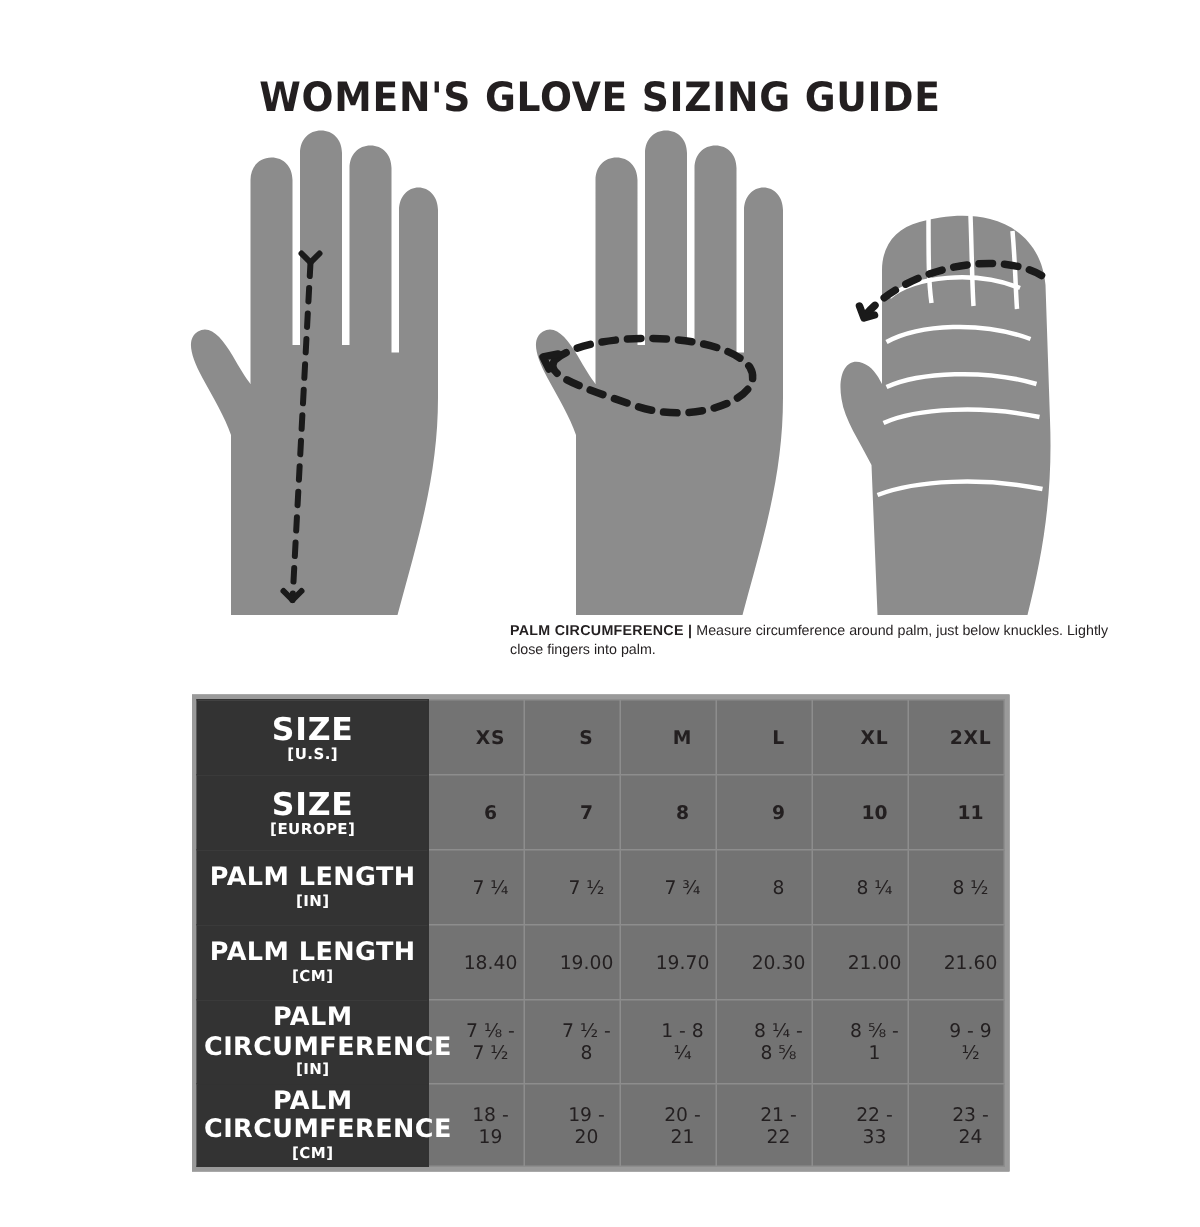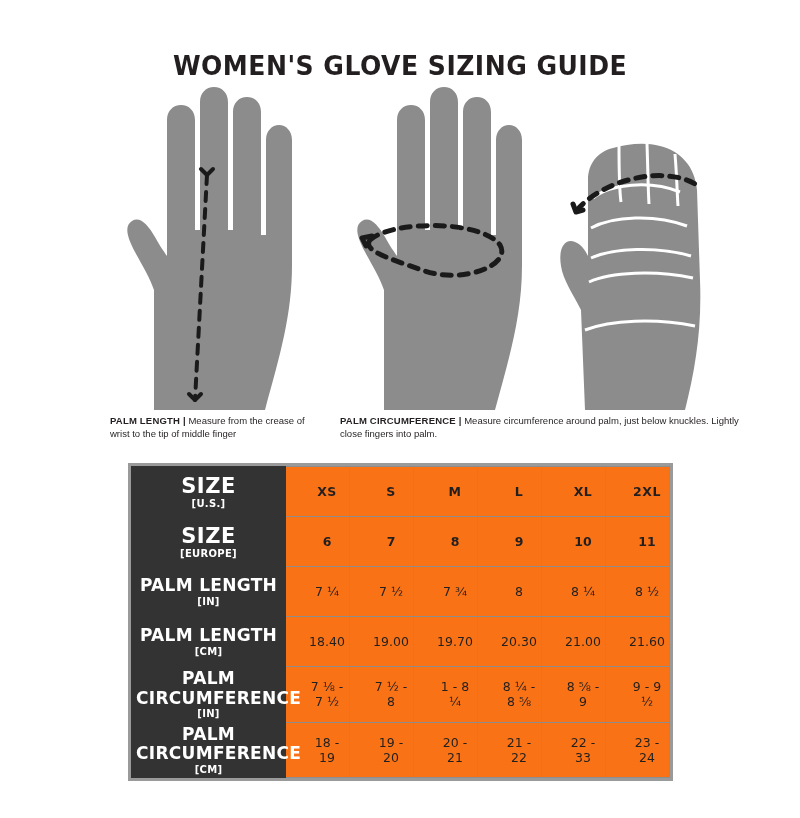--- a/index.html
+++ b/index.html
@@ -76,21 +76,21 @@
   }
 
   
   .table-wrap {
     position: absolute;
     top: 463px;
     left: 128px;
     width: 545px;
     border: 3px solid #9a9a9a;
     box-sizing: border-box;
-    background: #f97316;
+    background: #737373;
   }
   table.size-table {
     border-collapse: collapse;
     width: 100%;
     table-layout: fixed;
   }
   table.size-table td {
     border: 1px solid #8d8d8d;
     text-align: center;
     vertical-align: middle;
@@ -233,23 +233,20 @@
       <path d="M64,64 C64,92 64,108 66,122" stroke="#ffffff" stroke-width="3" fill="none"></path>
       <path d="M92,64 C93,92 93,108 94,124" stroke="#ffffff" stroke-width="3" fill="none"></path>
       <path d="M120,74 C122,98 122,112 123,126" stroke="#ffffff" stroke-width="3" fill="none"></path>
       <path d="M34,202 C56,192 100,190 138,198" stroke="#ffffff" stroke-width="3" fill="none"></path>
       <path d="M30,250 C56,240 100,238 140,246" stroke="#ffffff" stroke-width="3" fill="none"></path>
       <path d="M22,130 C50,98 110,86 140,104" stroke="#1a1a1a" stroke-width="5" stroke-dasharray="9,8" fill="none" stroke-linecap="round"></path>
       <path d="M18,124 L21,132 L28,130" stroke="#1a1a1a" stroke-width="5" fill="none" stroke-linecap="round" stroke-linejoin="round"></path>
     </svg>
   </div>
 
-  <div class="caption caption-1">
-    <b>PALM LENGTH |</b><span> Measure from the crease of wrist to the tip of middle finger</span>
-  </div>
 
   <div class="caption caption-2">
     <b>PALM CIRCUMFERENCE |</b><span> Measure circumference around palm, just below knuckles. Lightly close fingers into palm.</span>
   </div>
 
   <div class="table-wrap">
     <table class="size-table">
       <tbody>
         <tr>
           <td class="rowhead">
@@ -301,21 +298,21 @@
         </tr>
         <tr>
           <td class="rowhead">
             <span class="rh-main">PALM CIRCUMFERENCE</span>
             <span class="rh-sub">[IN]</span>
           </td>
           <td class="val">7 ⅛ - 7 ½</td>
           <td class="val">7 ½ - 8</td>
           <td class="val">1 - 8 ¼</td>
           <td class="val">8 ¼ - 8 ⅝</td>
-          <td class="val">8 ⅝ - 9</td>
+          <td class="val">8 ⅝ - 1</td>
           <td class="val">9 - 9 ½</td>
         </tr>
         <tr>
           <td class="rowhead">
             <span class="rh-main">PALM CIRCUMFERENCE</span>
             <span class="rh-sub">[CM]</span>
           </td>
           <td class="val">18 - 19</td>
           <td class="val">19 - 20</td>
           <td class="val">20 - 21</td>

